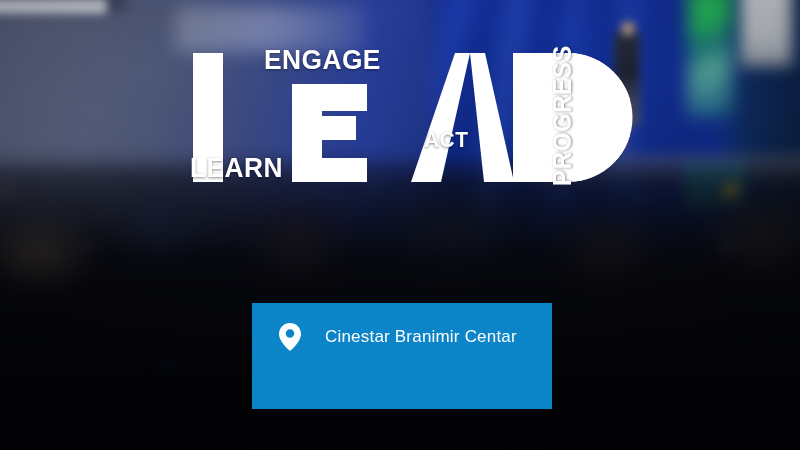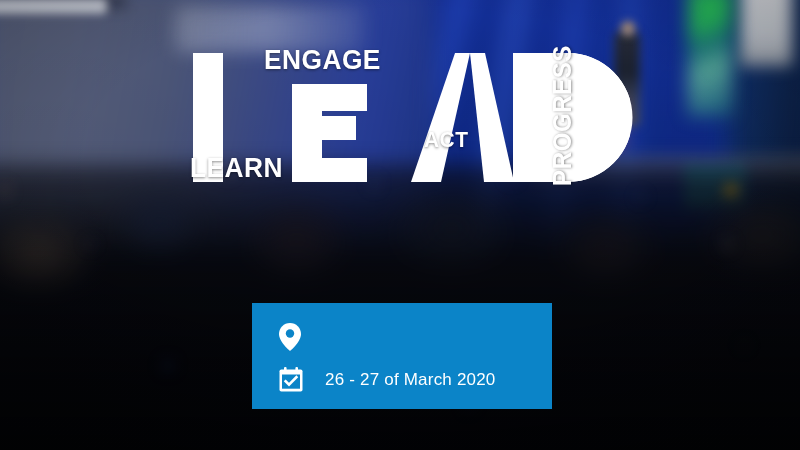--- a/index.html
+++ b/index.html
@@ -374,30 +374,19 @@
 
   <div class="info-panel">
 
     <div class="info-row">
       <span class="info-icon">
         <svg width="22" height="28" viewBox="0 0 22 28">
           <path d="M11 0 C4.9 0 0 4.9 0 11 C0 19 11 28 11 28 C11 28 22 19 22 11 C22 4.9 17.1 0 11 0 Z" fill="#ffffff"></path>
           <circle cx="11" cy="10.5" r="4.2" fill="#0b84c8"></circle>
         </svg>
       </span>
+      <span class="info-text">Cinestar Branimir Centar</span>
     </div>
 
-    <div class="info-row">
-      <span class="info-icon">
-        <svg width="24" height="25" viewBox="0 0 24 25">
-          <rect x="5" y="0" width="2.6" height="5" rx="1.1" fill="#ffffff"></rect>
-          <rect x="16.4" y="0" width="2.6" height="5" rx="1.1" fill="#ffffff"></rect>
-          <rect x="0.5" y="2.5" width="23" height="22" rx="1.8" fill="#ffffff"></rect>
-          <rect x="3" y="7.5" width="18" height="14.2" fill="#0b84c8"></rect>
-          <path d="M6.6 14.3 L10 17.6 L17.4 10.2" fill="none" stroke="#ffffff" stroke-width="2.6" stroke-linecap="square" stroke-linejoin="miter"></path>
-        </svg>
-      </span>
-      <span class="info-text">26 - 27 of March 2020</span>
-    </div>
 
   </div>
 
 </div>
 
 </body></html>

